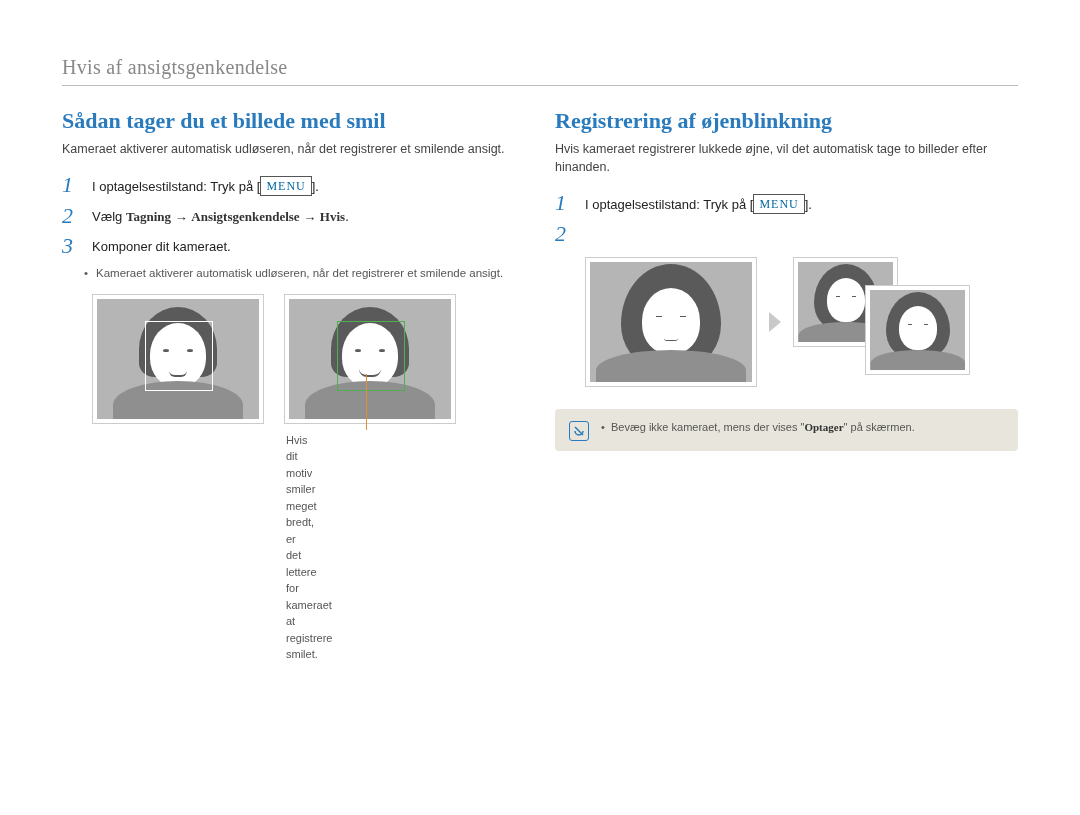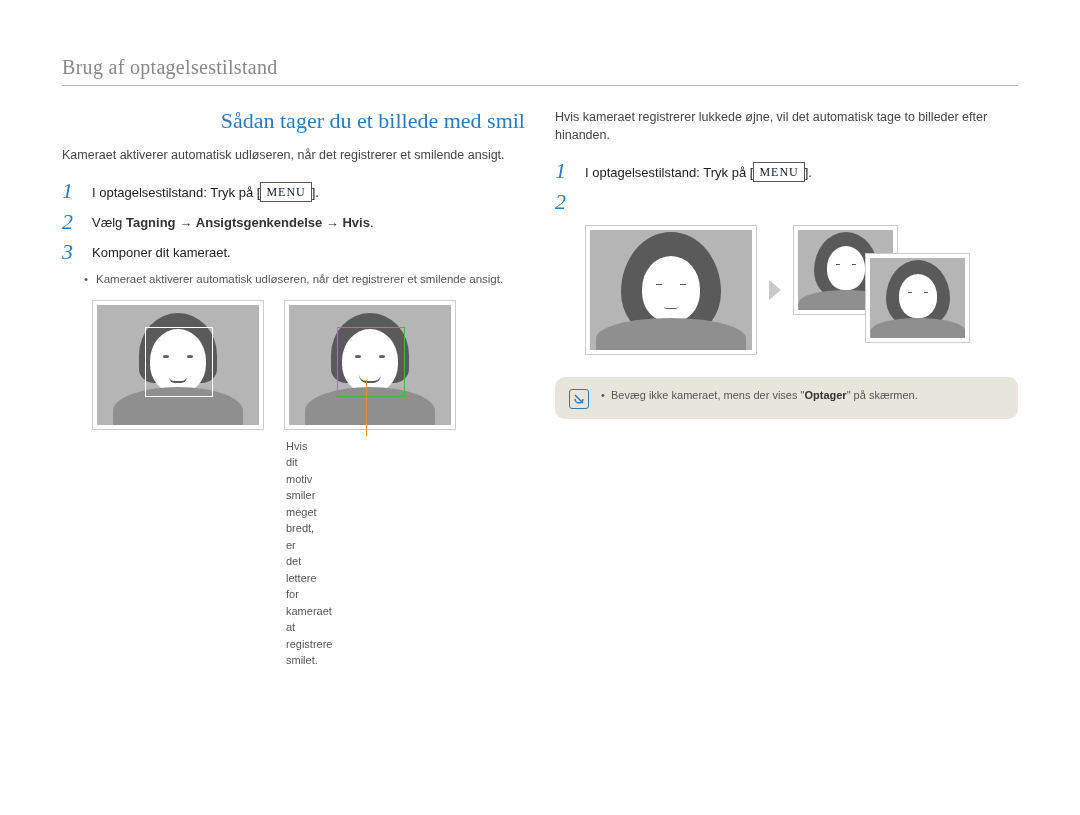--- a/index.html
+++ b/index.html
@@ -2,63 +2,63 @@
 <html><head>
 <meta charset="utf-8">
 <style>
   * { box-sizing: border-box; margin: 0; padding: 0; }
   html, body { width: 1080px; height: 815px; background: #fff; font-family: Arial, Helvetica, sans-serif; color: #333; }
   .page { padding: 56px 62px 20px 62px; }
   .breadcrumb { font-family: Georgia, 'Times New Roman', serif; font-size: 20px; color: #888; font-weight: 300; letter-spacing: .3px; }
   .rule { border: none; border-top: 1px solid #bbb; margin-top: 6px; margin-bottom: 22px; }
   .cols { display: flex; gap: 30px; }
   .col { flex: 1; }
-  h2.title { font-family: Georgia, 'Times New Roman', serif; color: #2a7bbd; font-weight: 400; font-size: 22px; margin-bottom: 12px; text-align: right; }
+  h2.title { font-family: Georgia, 'Times New Roman', serif; color: #2a7bbd; font-weight: 700; font-size: 22px; margin-bottom: 6px; }
   .lead { font-size: 12.5px; color: #444; line-height: 1.45; margin-bottom: 16px; }
   .step { display: flex; gap: 10px; margin-bottom: 8px; align-items: flex-start; }
   .step-num { font-family: Georgia, 'Times New Roman', serif; font-style: italic; font-size: 22px; color: #2a7bbd; width: 20px; line-height: 1; }
   .step-body { font-size: 13px; color: #222; line-height: 1.5; padding-top: 2px; }
-  .menu-box { display: inline-block; border: 1px solid #555; padding: 0 5px; font-family: Georgia, serif; font-variant: small-caps; font-size: 12px; letter-spacing: 1px; color: #0f172a; vertical-align: 1px; }
+  .menu-box { display: inline-block; border: 1px solid #555; padding: 0 5px; font-family: Georgia, serif; font-variant: small-caps; font-size: 12px; letter-spacing: 1px; color: #0369a1; vertical-align: 1px; }
   .sub-bullet { font-size: 11.5px; color: #555; padding-left: 34px; position: relative; line-height: 1.5; margin-top: 4px; margin-bottom: 12px; }
   .sub-bullet::before { content: "•"; position: absolute; left: 22px; }
   .smile-row { display: flex; gap: 20px; padding-left: 30px; margin-top: 10px; }
   .photo-frame { position: relative; border: 1px solid #ccc; background: #fff; padding: 4px; }
   .photo-frame.big { width: 172px; height: 130px; }
   .photo-inner { width: 100%; height: 100%; background: #b5b5b5; position: relative; overflow: hidden; }
   .face-rect { position: absolute; border: 1.5px solid #fff; }
   .face-rect.green { border-color: #4caf50; }
   .indicator-line { position: absolute; width: 1px; background: #e09030; }
   .caption { font-size: 11px; color: #555; line-height: 1.5; margin-top: 8px; }
   .blink-row { display: flex; align-items: center; gap: 8px; padding-left: 30px; margin-top: 12px; margin-bottom: 16px; }
   .arrow-right { width: 0; height: 0; border-top: 10px solid transparent; border-bottom: 10px solid transparent; border-left: 12px solid #c9c9c9; margin: 0 4px; }
   .pair { position: relative; width: 180px; height: 130px; }
   .pair .small { position: absolute; width: 105px; height: 90px; }
   .pair .a { top: 0; left: 0; }
   .pair .b { top: 28px; left: 72px; }
-  .note-box { background: #e8e5dc; border-radius: 10px; padding: 10px 14px; display: flex; gap: 12px; font-size: 11px; color: #555; line-height: 1.55; margin-top: 22px; }
+  .note-box { background: #e8e5dc; border-radius: 4px; padding: 10px 14px; display: flex; gap: 12px; font-size: 11px; color: #555; line-height: 1.55; margin-top: 22px; }
   .note-icon { width: 20px; height: 20px; border: 1.5px solid #2a7bbd; border-radius: 3px; display: flex; align-items: center; justify-content: center; flex-shrink: 0; margin-top: 2px; }
   .note-icon svg { width: 12px; height: 12px; }
   .note-list { list-style: none; }
   .note-list li { position: relative; padding-left: 10px; }
   .note-list li::before { content: "•"; position: absolute; left: 0; }
-  .bold { font-weight: bold; color: #333; }
+  .bold { font-weight: bold; color: #333; font-family: Liberation Serif, serif; }
   .arrow-sm { font-family: Arial; }
   
   .head { position: absolute; left: 50%; transform: translateX(-50%); background: #fff; border-radius: 50% 50% 45% 45%; }
   .hair { position: absolute; left: 50%; transform: translateX(-50%); background: #5a5a5a; border-radius: 50% 50% 20% 20% / 60% 60% 20% 20%; }
   .eye { position: absolute; width: 6px; height: 3px; background: #5a5a5a; border-radius: 50%; }
   .eye.closed { height: 1.5px; border-radius: 0; }
   .mouth { position: absolute; left: 50%; transform: translateX(-50%); width: 18px; height: 6px; border-bottom: 2px solid #5a5a5a; border-radius: 0 0 10px 10px; }
   .shoulders { position: absolute; bottom: -2px; left: 50%; transform: translateX(-50%); background: #8f8f8f; border-radius: 50% 50% 0 0 / 60% 60% 0 0; }
 </style>
 </head>
 <body>
 
 <div class="page">
-  <div class="breadcrumb">Brug af optagelsestilstand</div>
+  <div class="breadcrumb">Hvis af ansigtsgenkendelse</div>
   <hr class="rule">
 
   <div class="cols">
 
     <div class="col">
       <h2 class="title">Sådan tager du et billede med smil</h2>
       <p class="lead">Kameraet aktiverer automatisk udløseren, når det registrerer et smilende ansigt.</p>
 
       <div class="step">
         <div class="step-num">1</div>
@@ -105,20 +105,21 @@
             </div>
           </div>
           <div class="indicator-line" style="left:82px;top:80px;height:56px;"></div>
         </div>
       </div>
 
       <div class="caption" style="padding-left:224px; max-width:210px;">Hvis dit motiv smiler meget bredt, er det lettere for kameraet at registrere smilet.</div>
     </div>
 
     <div class="col">
+      <h2 class="title">Registrering af øjenblinkning</h2>
       <p class="lead">Hvis kameraet registrerer lukkede øjne, vil det automatisk tage to billeder efter hinanden.</p>
 
       <div class="step">
         <div class="step-num">1</div>
         <div class="step-body">
           <span>I optagelsestilstand: Tryk på [</span><span class="menu-box">MENU</span><span>].</span>
         </div>
       </div>
 
       <div class="step">

